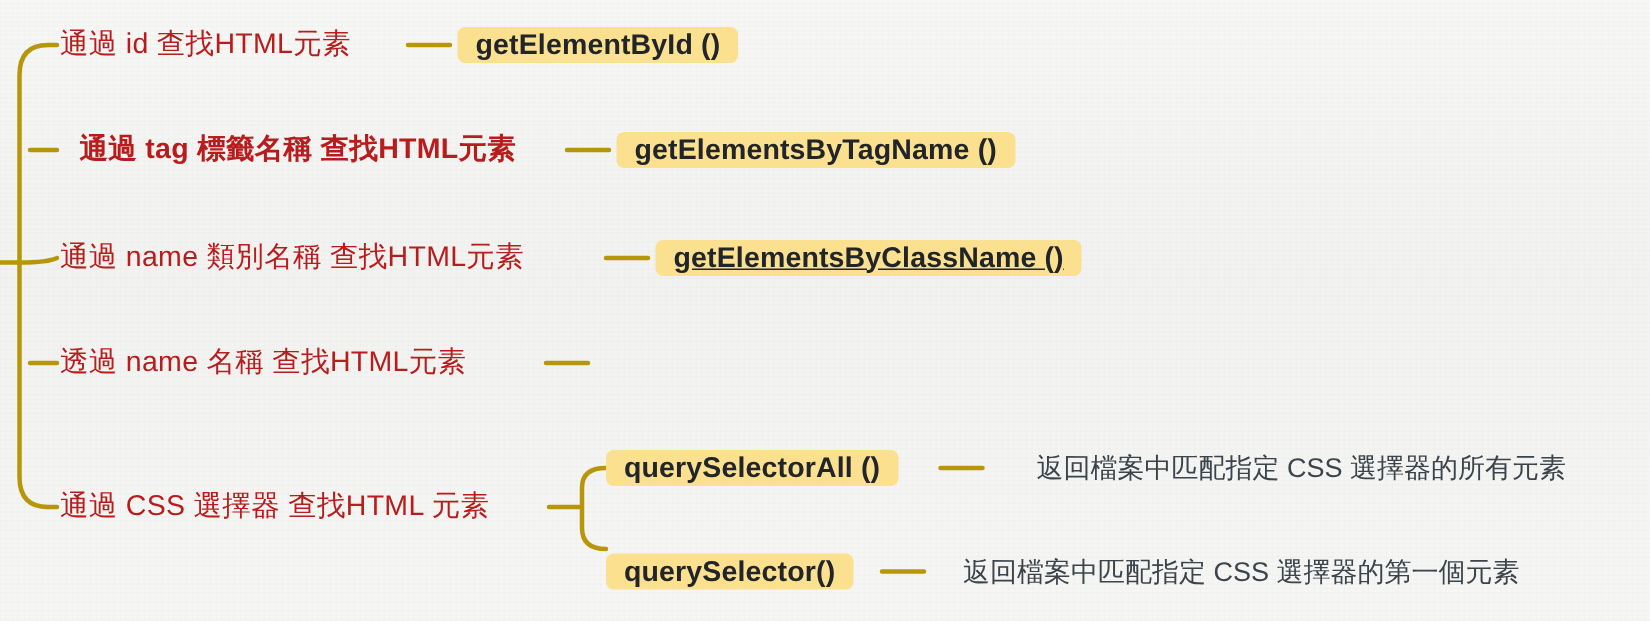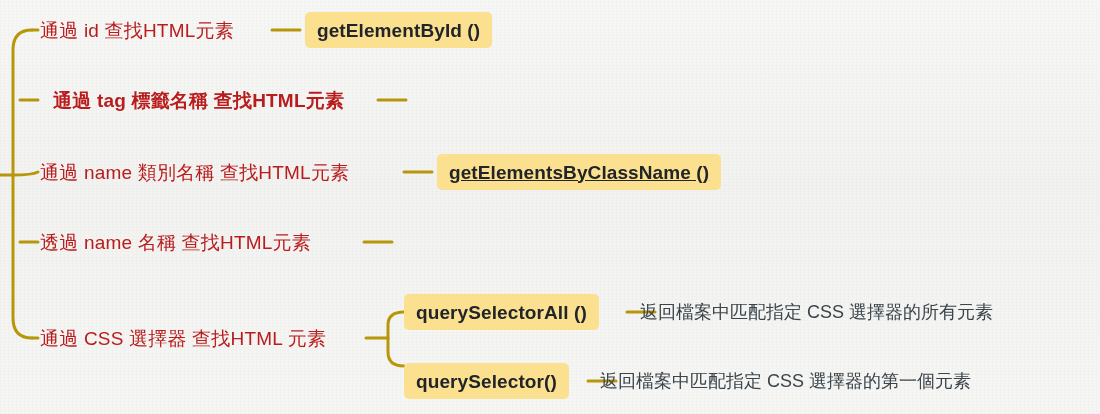--- a/index.html
+++ b/index.html
@@ -60,21 +60,21 @@
     background-color: #fbe08f;
     border-radius: 5px;
     color: #21252a;
     font-size: 19px;
     font-weight: bold;
     line-height: 1;
     white-space: nowrap;
     display: flex;
     align-items: center;
     padding: 0 12px;
-    height: 36px;
+    height: 24px;
     transform: translateY(-50%);
     letter-spacing: 0.1px;
   }
   .desc-label {
     position: absolute;
     color: #3a444a;
     font-size: 18px;
     line-height: 1;
     white-space: nowrap;
     transform: translateY(-50%);
@@ -110,27 +110,28 @@
     <path d="M 588 381 L 616 381"></path>
   </g>
 </svg>
 
 <div id="mindmap-root">
 
   <div class="node-label" style="left:40px; top:30px;">通過 id 查找HTML元素</div>
   <div class="method-chip" style="left:305px; top:30px;">getElementById ()</div>
 
   <div class="node-label" style="left:53px; top:100px;font-weight:bold;">通過 tag 標籤名稱 查找HTML元素</div>
+  <div class="method-chip" style="left:411px; top:100px;">getElementsByTagName ()</div>
 
   <div class="node-label" style="left:40px; top:172px;">通過 name 類別名稱 查找HTML元素</div>
   <div class="method-chip" style="left:437px; top:172px;text-decoration:underline;">getElementsByClassName ()</div>
 
   <div class="node-label" style="left:40px; top:242px;">透過 name 名稱 查找HTML元素</div>
 
   <div class="node-label" style="left:40px; top:338px;">通過 CSS 選擇器 查找HTML 元素</div>
 
   <div class="method-chip" style="left:404px; top:312px;">querySelectorAll ()</div>
-  <div class="desc-label" style="left:640px; top:312px;">返回檔案中匹配指定 CSS 選擇器的所有元素</div>
+  <div class="desc-label" style="left:691px; top:312px;">返回檔案中匹配指定 CSS 選擇器的所有元素</div>
 
   <div class="method-chip" style="left:404px; top:381px;">querySelector()</div>
-  <div class="desc-label" style="left:600px; top:381px;">返回檔案中匹配指定 CSS 選擇器的第一個元素</div>
+  <div class="desc-label" style="left:642px; top:381px;">返回檔案中匹配指定 CSS 選擇器的第一個元素</div>
 
 </div>
 
 </body></html>

